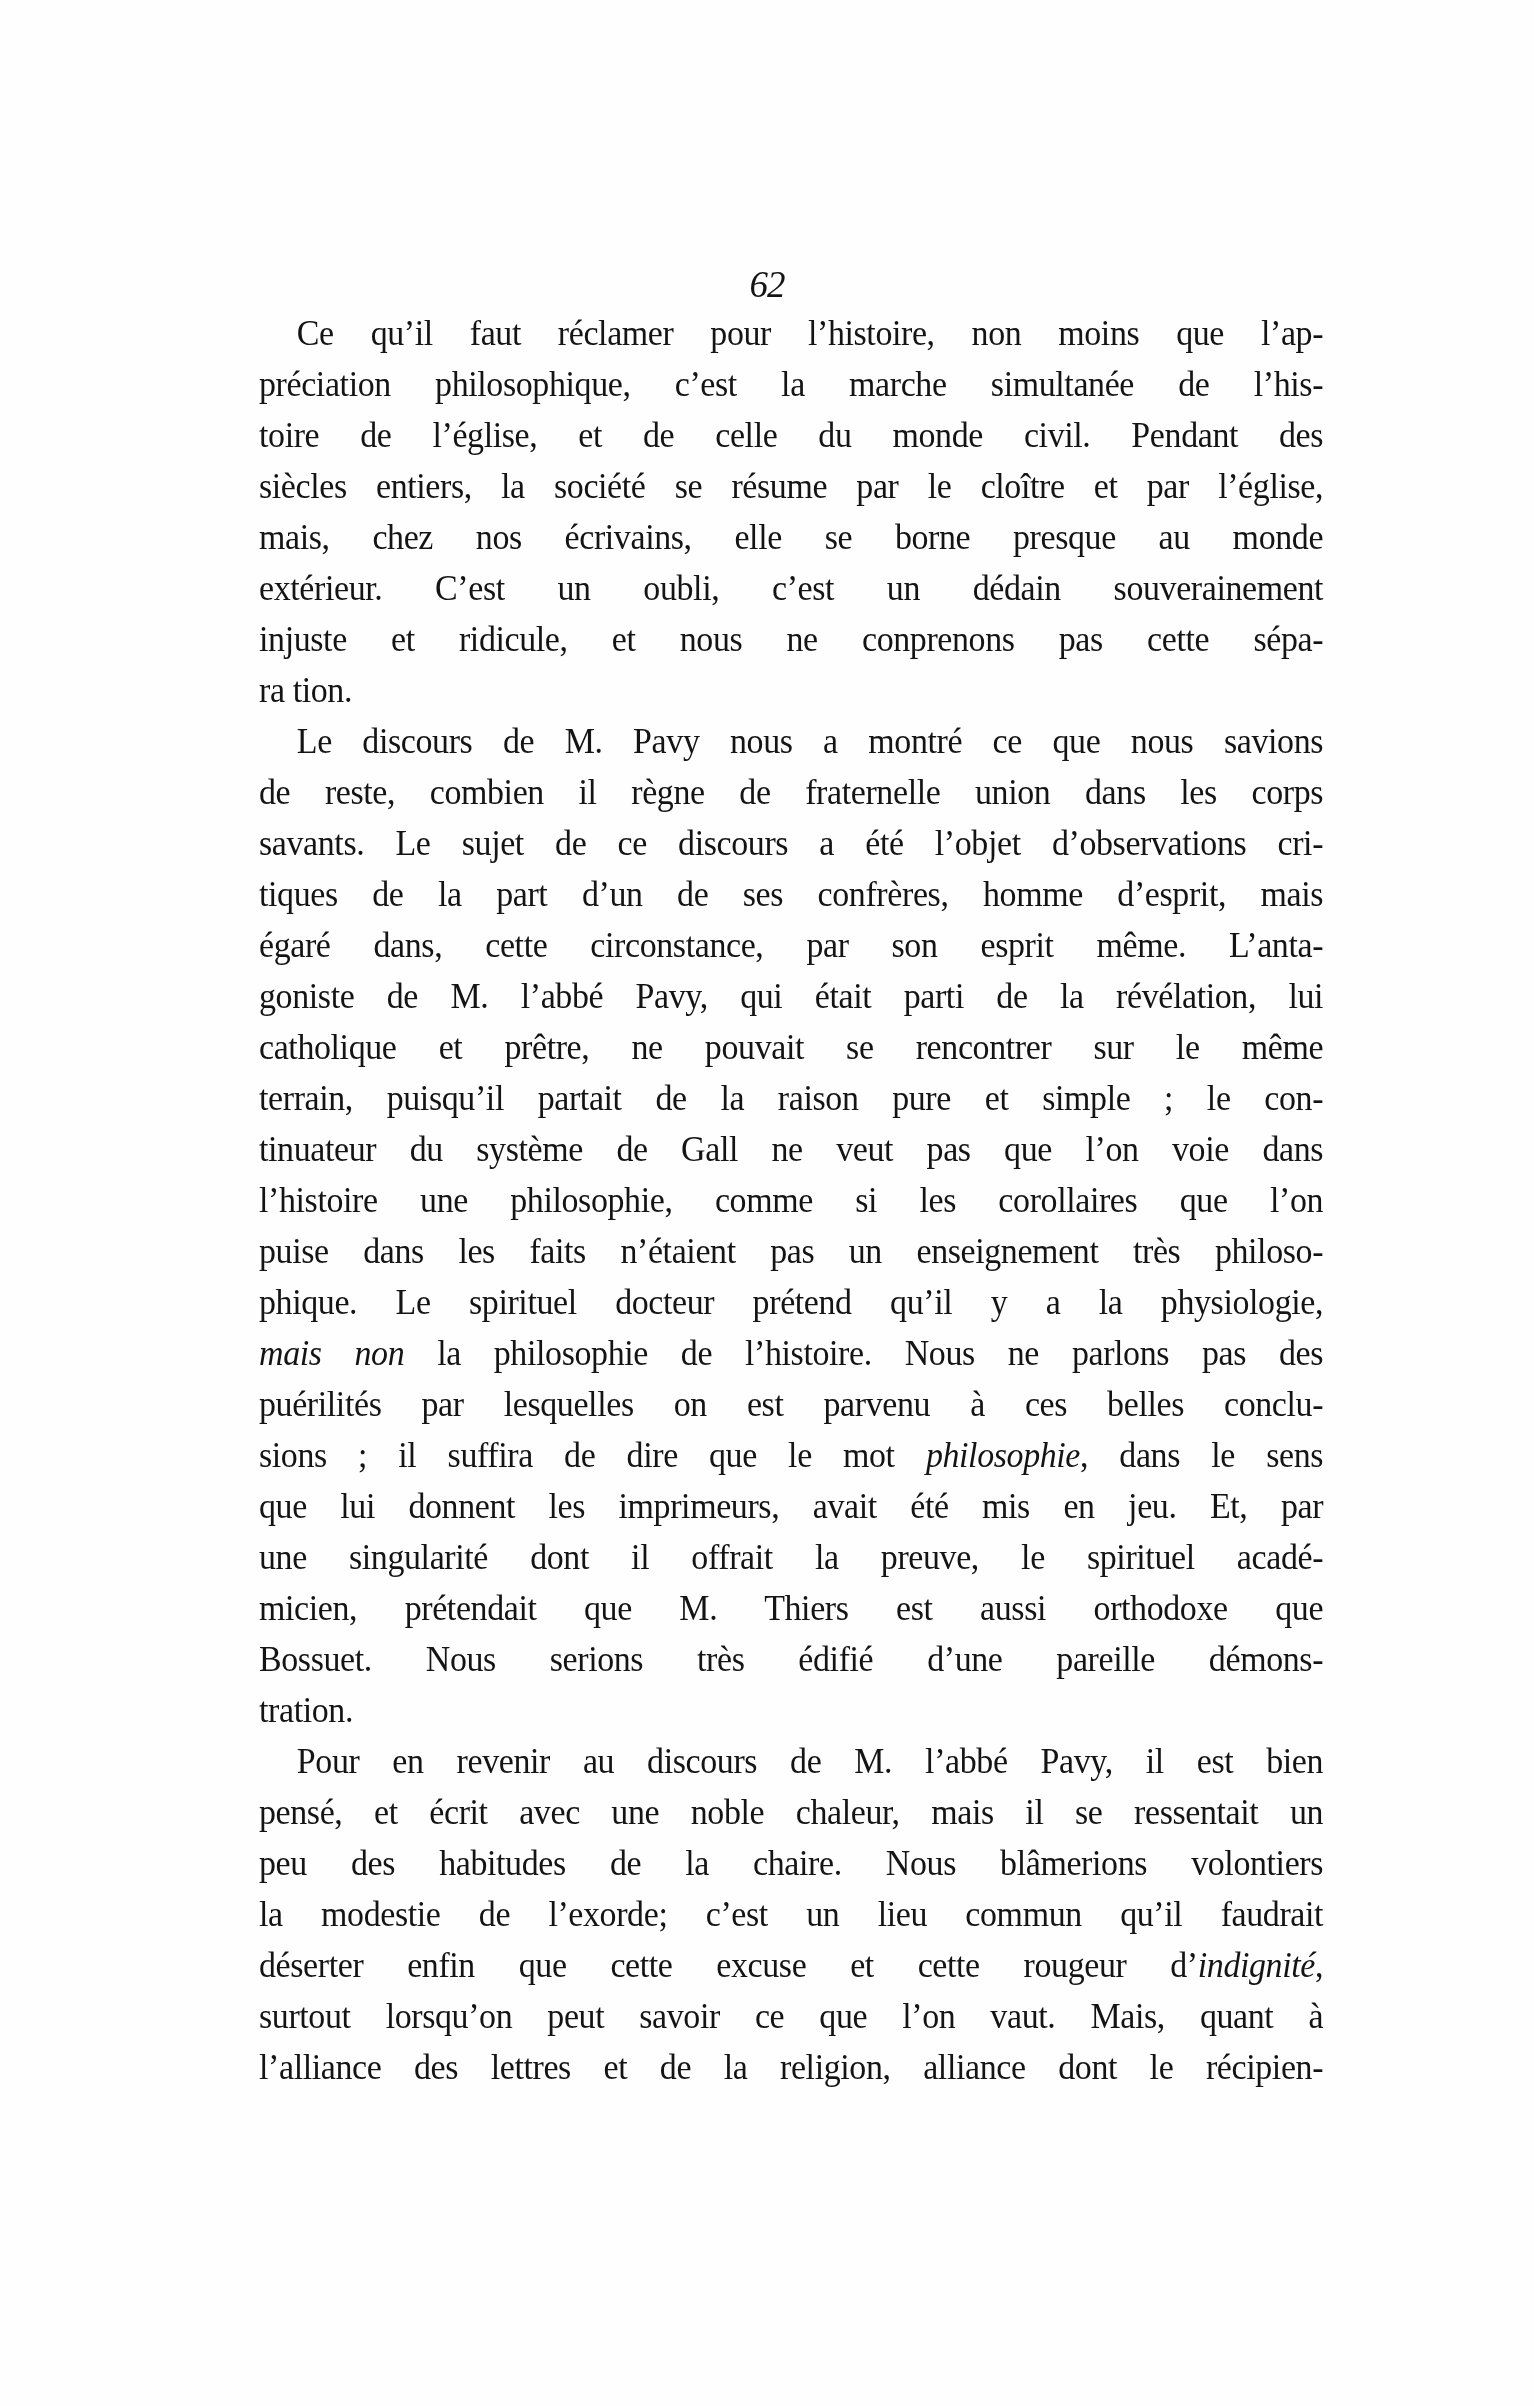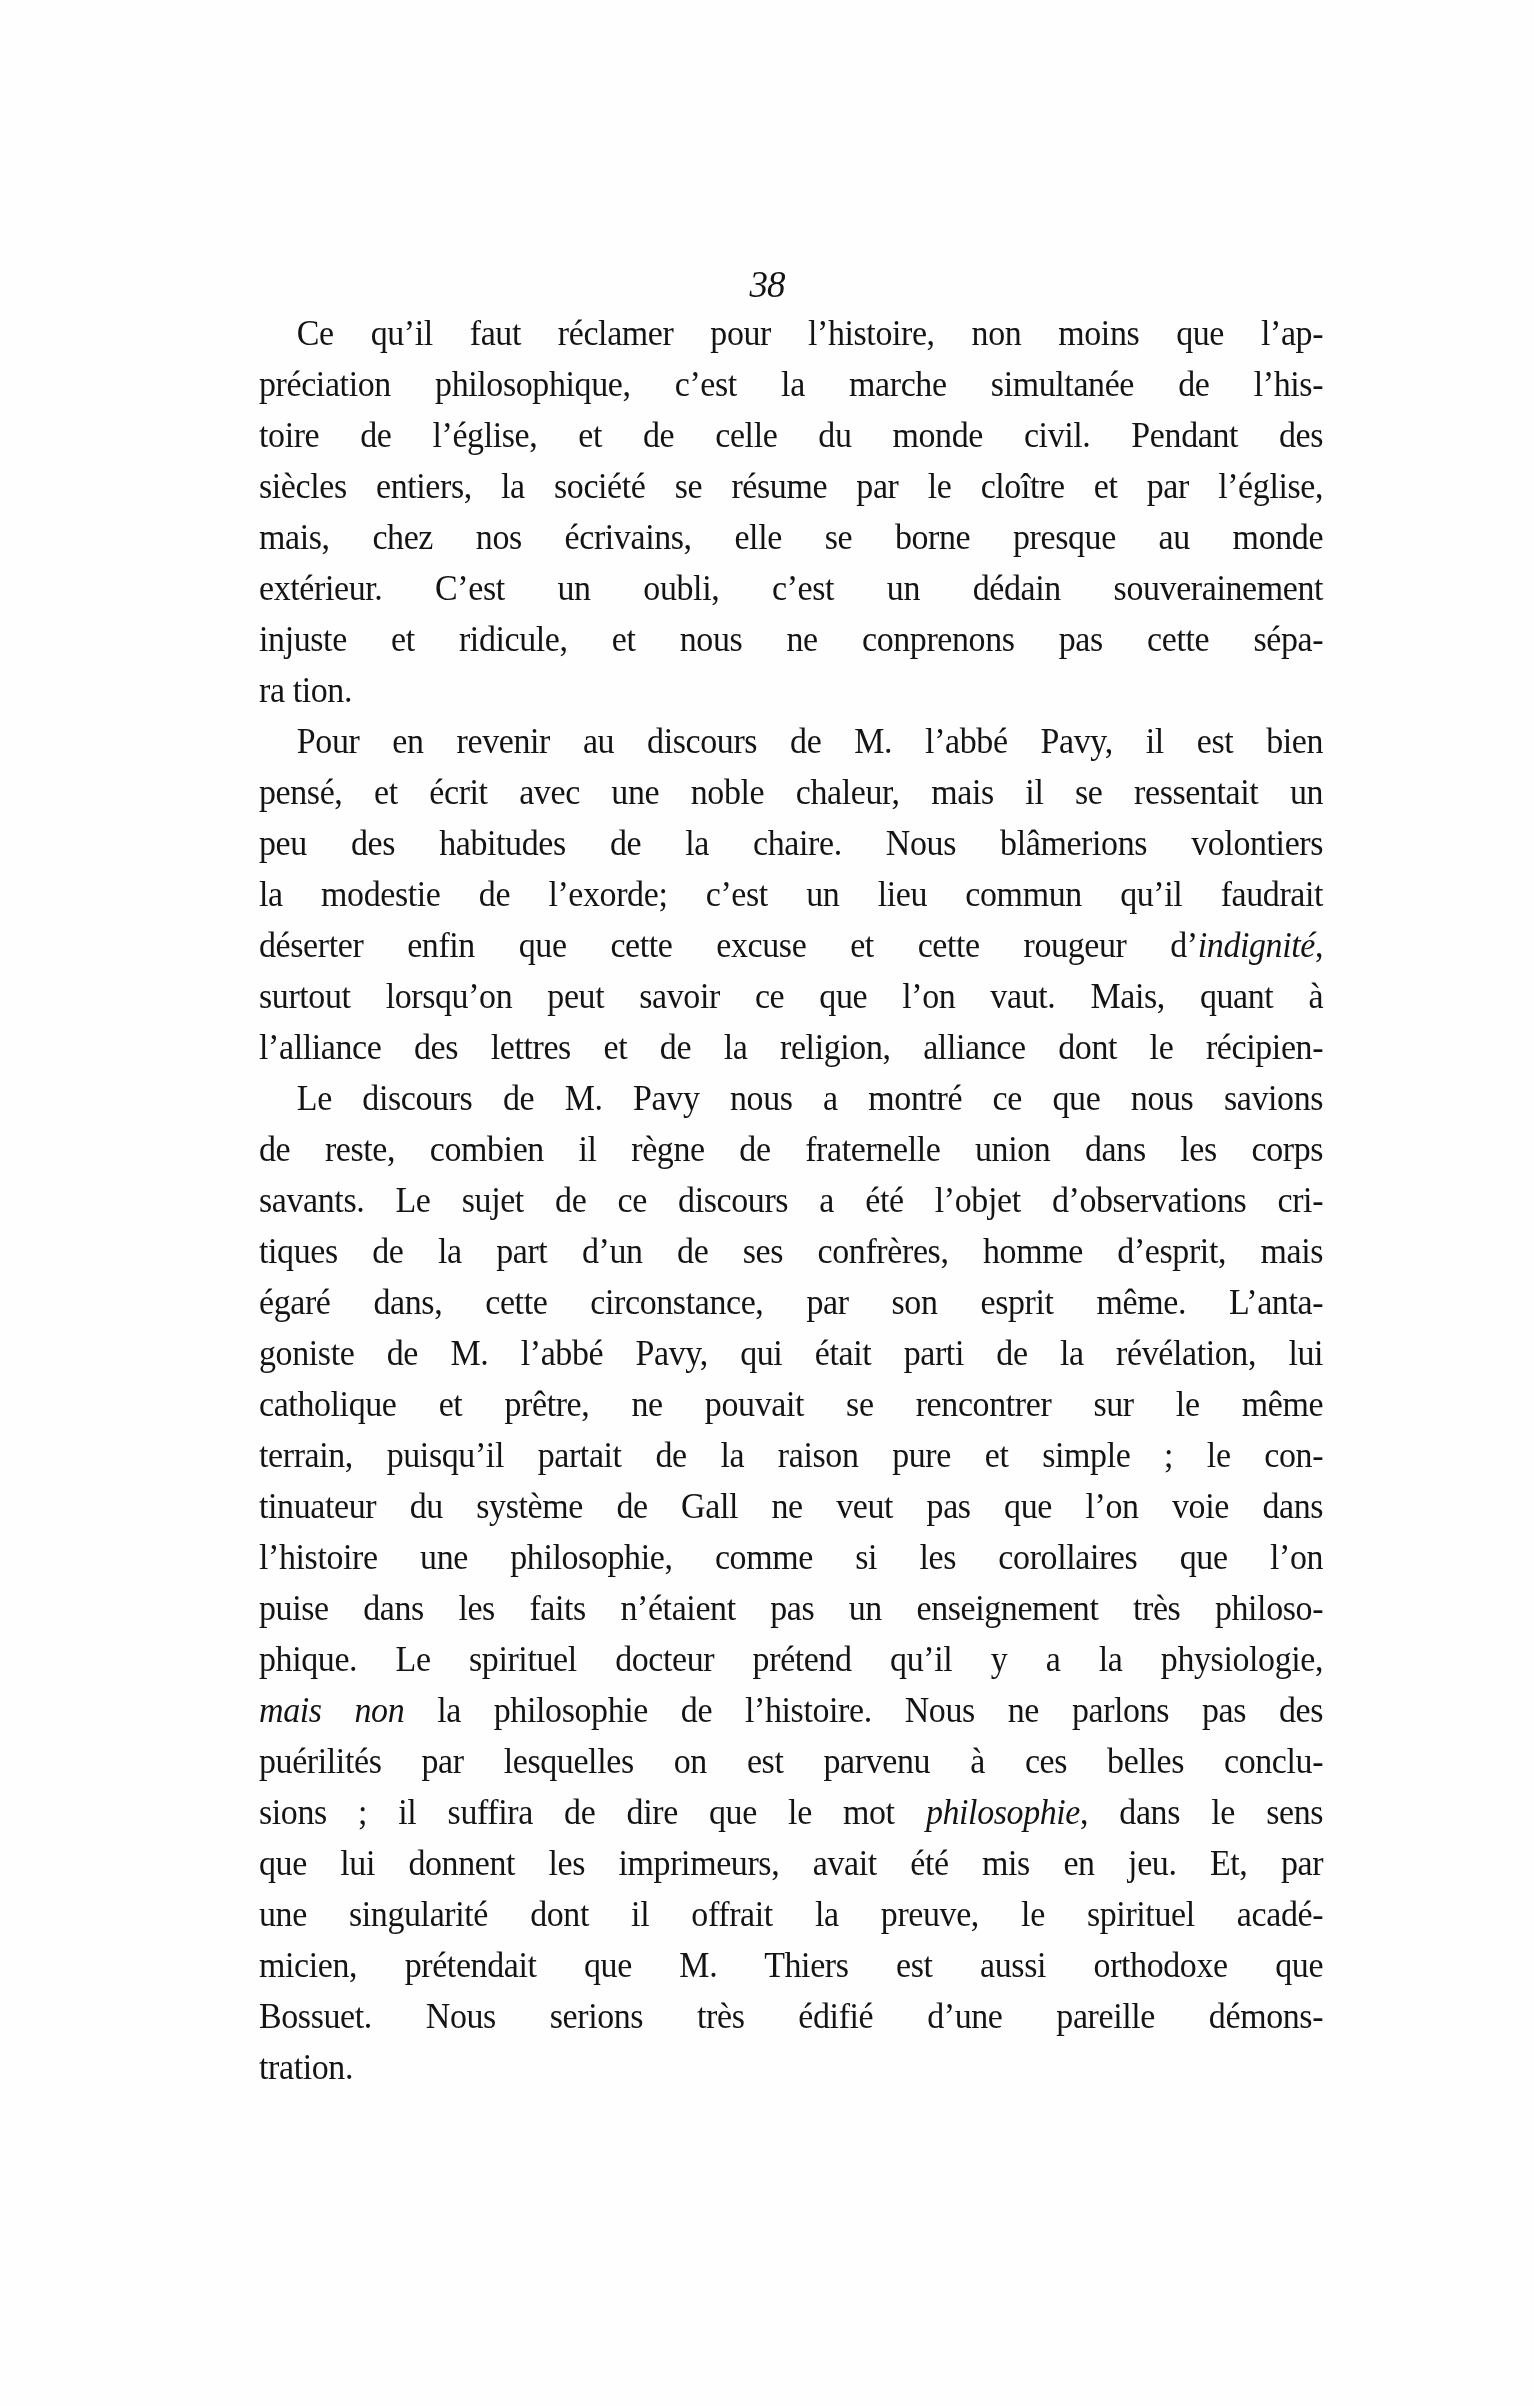--- a/index.html
+++ b/index.html
@@ -60,43 +60,33 @@
       text-align-last: left;
     }
     .line i {
       font-style: italic;
     }
   </style>
 </head>
 <body>
 
 <div class="page">
-  <div class="page-number">38</div>
+  <div class="page-number">62</div>
 
   <div class="text-block">
 
     <div>
       <span class="line indent">Ce qu’il faut réclamer pour l’histoire, non moins que l’ap-</span>
       <span class="line">préciation philosophique, c’est la marche simultanée de l’his-</span>
       <span class="line">toire de l’église, et de celle du monde civil. Pendant des</span>
       <span class="line">siècles entiers, la société se résume par le cloître et par l’église,</span>
       <span class="line">mais, chez nos écrivains, elle se borne presque au monde</span>
       <span class="line">extérieur. C’est un oubli, c’est un dédain souverainement</span>
       <span class="line">injuste et ridicule, et nous ne conprenons pas cette sépa-</span>
       <span class="line last">ra tion.</span>
-    </div>
-
-    <div>
-      <span class="line indent">Pour en revenir au discours de M. l’abbé Pavy, il est bien</span>
-      <span class="line">pensé, et écrit avec une noble chaleur, mais il se ressentait un</span>
-      <span class="line">peu des habitudes de la chaire. Nous blâmerions volontiers</span>
-      <span class="line">la modestie de l’exorde; c’est un lieu commun qu’il faudrait</span>
-      <span class="line">déserter enfin que cette excuse et cette rougeur d’<i>indignité</i>,</span>
-      <span class="line">surtout lorsqu’on peut savoir ce que l’on vaut. Mais, quant à</span>
-      <span class="line">l’alliance des lettres et de la religion, alliance dont le récipien-</span>
     </div>
 
     <div>
       <span class="line indent">Le discours de M. Pavy nous a montré ce que nous savions</span>
       <span class="line">de reste, combien il règne de fraternelle union dans les corps</span>
       <span class="line">savants. Le sujet de ce discours a été l’objet d’observations cri-</span>
       <span class="line">tiques de la part d’un de ses confrères, homme d’esprit, mais</span>
       <span class="line">égaré dans, cette circonstance, par son esprit même. L’anta-</span>
       <span class="line">goniste de M. l’abbé Pavy, qui était parti de la révélation, lui</span>
       <span class="line">catholique et prêtre, ne pouvait se rencontrer sur le même</span>
@@ -108,15 +98,25 @@
       <span class="line"><i>mais non</i> la philosophie de l’histoire. Nous ne parlons pas des</span>
       <span class="line">puérilités par lesquelles on est parvenu à ces belles conclu-</span>
       <span class="line">sions ; il suffira de dire que le mot <i>philosophie</i>, dans le sens</span>
       <span class="line">que lui donnent les imprimeurs, avait été mis en jeu. Et, par</span>
       <span class="line">une singularité dont il offrait la preuve, le spirituel acadé-</span>
       <span class="line">micien, prétendait que M. Thiers est aussi orthodoxe que</span>
       <span class="line">Bossuet. Nous serions très édifié d’une pareille démons-</span>
       <span class="line last">tration.</span>
     </div>
 
+    <div>
+      <span class="line indent">Pour en revenir au discours de M. l’abbé Pavy, il est bien</span>
+      <span class="line">pensé, et écrit avec une noble chaleur, mais il se ressentait un</span>
+      <span class="line">peu des habitudes de la chaire. Nous blâmerions volontiers</span>
+      <span class="line">la modestie de l’exorde; c’est un lieu commun qu’il faudrait</span>
+      <span class="line">déserter enfin que cette excuse et cette rougeur d’<i>indignité</i>,</span>
+      <span class="line">surtout lorsqu’on peut savoir ce que l’on vaut. Mais, quant à</span>
+      <span class="line">l’alliance des lettres et de la religion, alliance dont le récipien-</span>
+    </div>
+
   </div>
 </div>
 
 
 </body></html>

